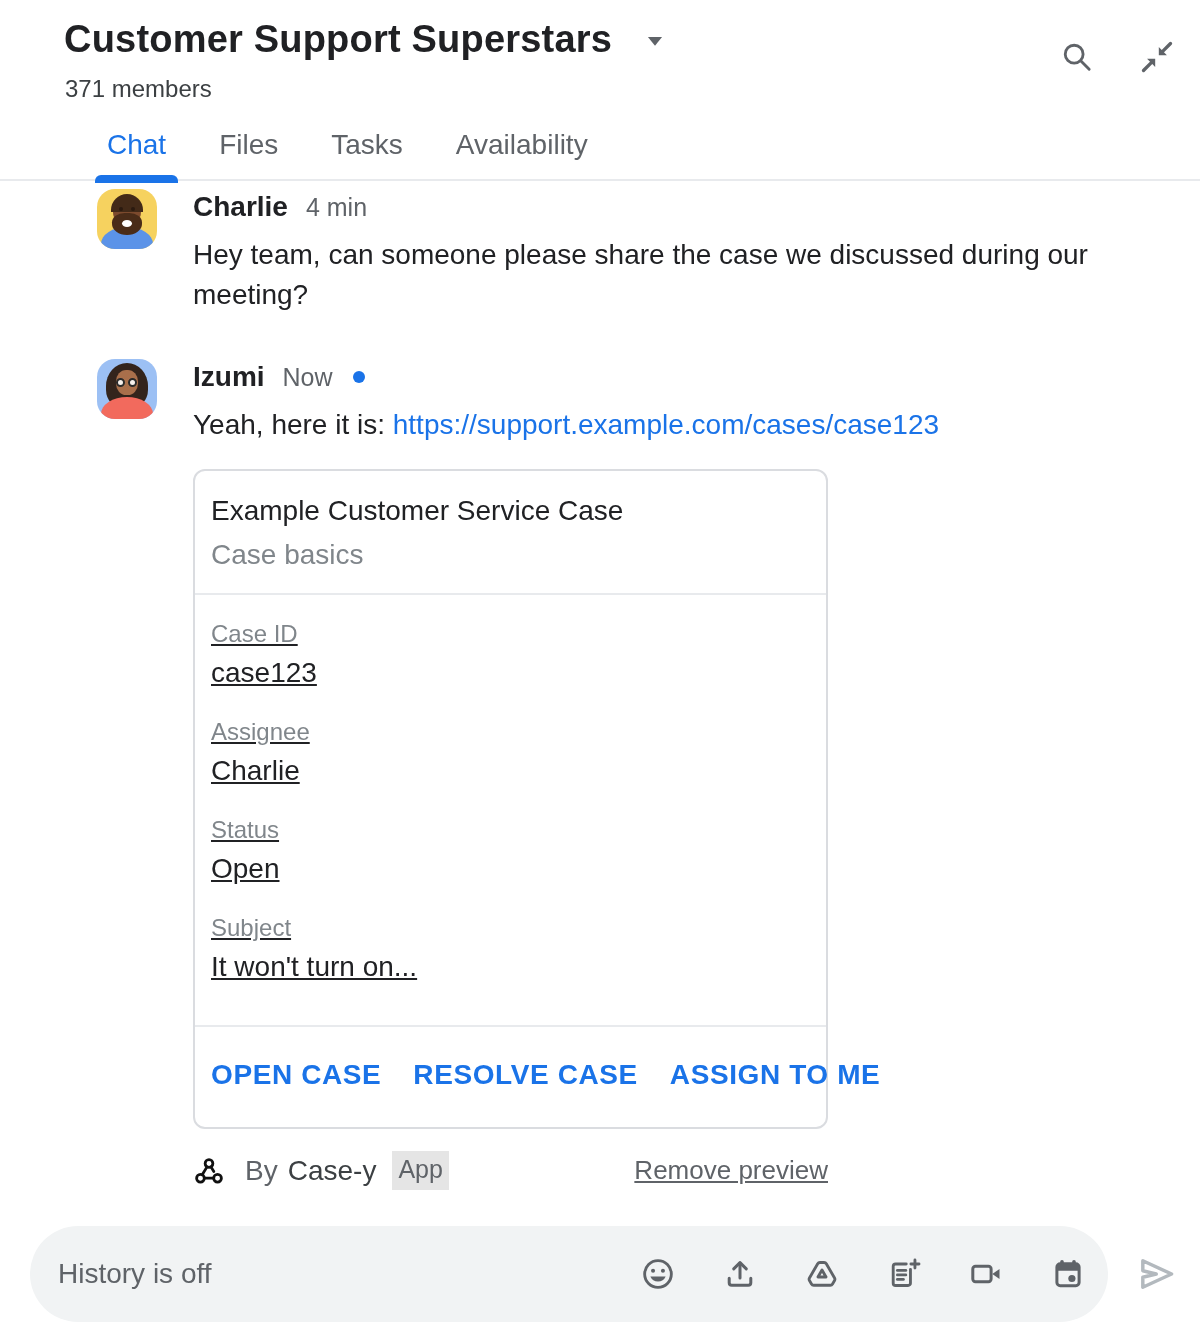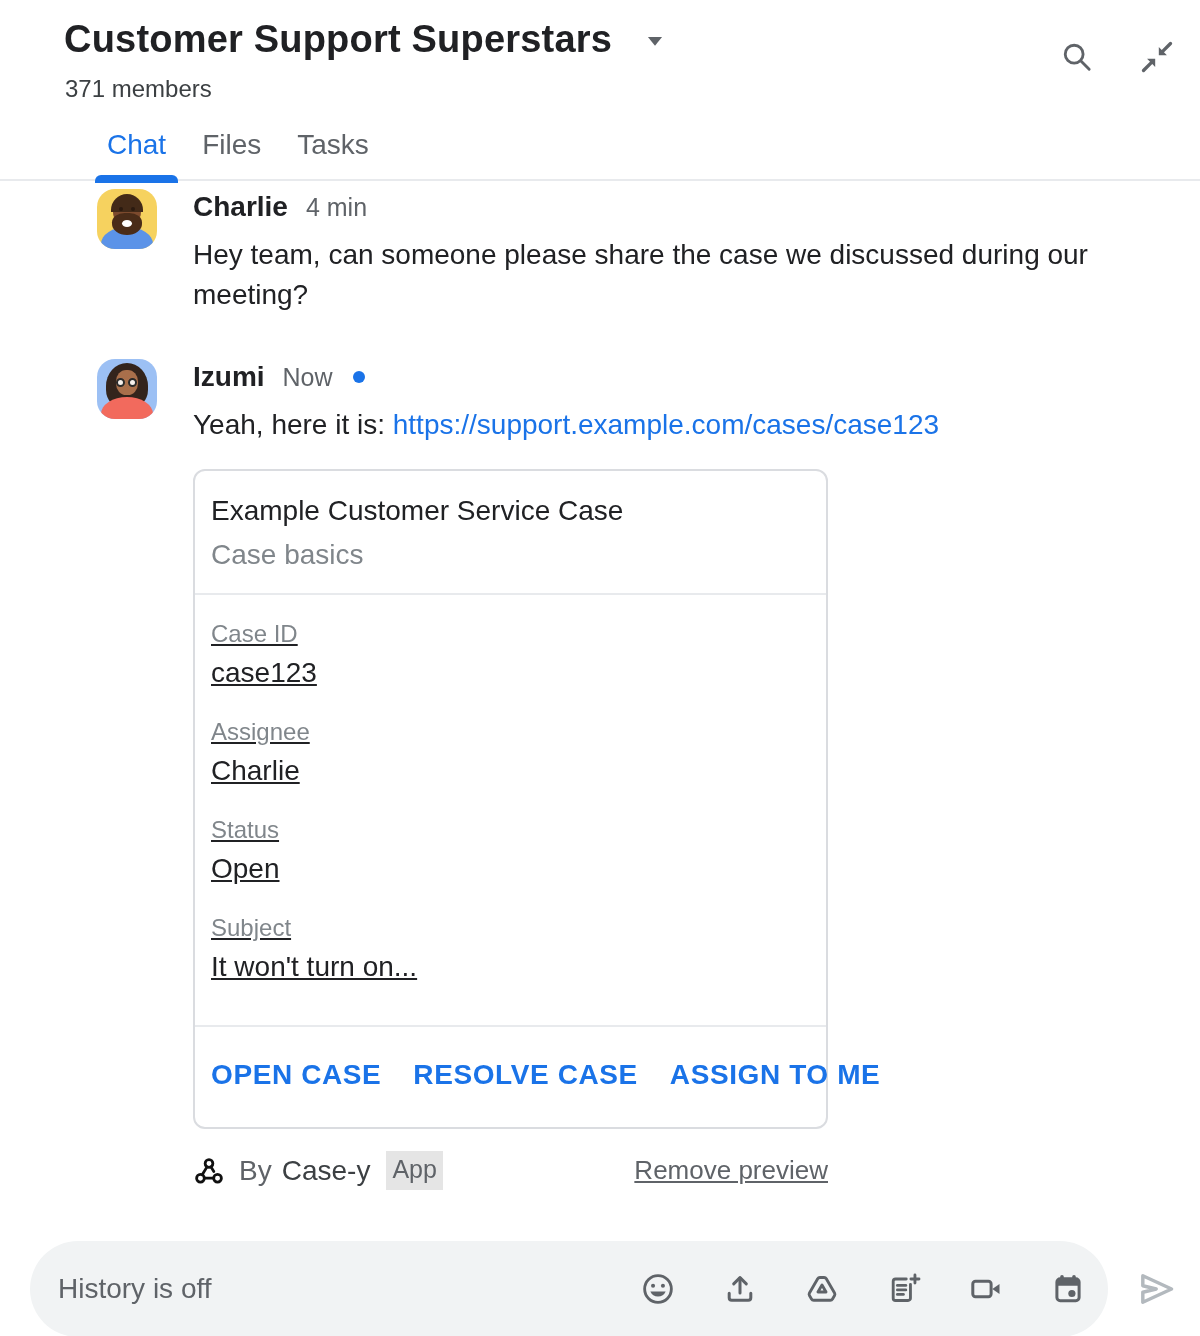--- a/index.html
+++ b/index.html
@@ -14,21 +14,21 @@
 
   
   .header { position:relative; border-bottom:2px solid #e8eaed; background:#fff; flex:0 0 auto; }
   .title-row { display:flex; align-items:center; gap:26px; padding:18px 0 0 64px; }
   .space-title { font-size:38px; font-weight:600; letter-spacing:.2px; color:#202124; }
   .caret-btn { display:flex; align-items:center; cursor:pointer; }
   .members { padding:14px 0 0 65px; font-size:24px; color:#3c4043; }
   .header-actions { position:absolute; top:38px; right:24px; display:flex; gap:42px; align-items:center; }
   .icon-btn { width:38px; height:38px; display:flex; align-items:center; justify-content:center; cursor:pointer; }
 
-  .tabs { display:flex; gap:36px; margin:26px 0 0 107px; }
+  .tabs { display:flex; gap:53px; margin:26px 0 0 107px; }
   .tab { position:relative; font-size:28px; font-weight:500; color:#5f6368; padding-bottom:18px; cursor:pointer; }
   .tab.active { color:#1a73e8; }
   .tab-underline { position:absolute; left:-12px; right:-12px; bottom:-4px; height:8px;
     background:#1a73e8; border-radius:6px 6px 0 0; }
 
   
   .chat { flex:1 1 auto; padding:8px 0 0 97px; }
   .message { display:flex; align-items:flex-start; gap:36px; }
   .message + .message { margin-top:44px; }
   .msg-body { max-width:940px; }
@@ -69,27 +69,27 @@
   .card-fields { padding:24px 16px 14px 16px;text-decoration:underline; }
   .field { margin-bottom:26px; }
   .field-label { font-size:24px; color:#80868b; line-height:30px; }
   .field-value { font-size:28px; color:#202124; line-height:36px; margin-top:6px; }
   .card-actions { padding:32px 16px 36px 16px; display:flex; gap:32px; }
   .card-btn { font-size:28px; font-weight:700; letter-spacing:.6px; color:#1a73e8; cursor:pointer; white-space:nowrap; }
 
   
   .attribution { width:635px; margin-top:22px; display:flex; align-items:center; }
   .webhook-wrap { display:flex; align-items:center; margin-right:14px; }
-  .attr-by { font-size:28px; color:#5f6368; margin-right:10px; }
+  .attr-by { font-size:28px; color:#5f6368; margin-right:10px;margin-left:6px; }
   .attr-app-name { font-size:28px; font-weight:400; color:#3c4043; margin-right:16px; }
   .app-badge { background:#e5e5e5; color:#5f6368; font-size:25px; padding:4px 6px 6px; border-radius:0; }
   .remove-preview { margin-left:auto; font-size:26px; color:#5f6368; text-decoration:underline; cursor:pointer; }
 
   
-  .composer { flex:0 0 auto; display:flex; align-items:center; margin:51px 20px 0 30px; gap:26px; }
+  .composer { flex:0 0 auto; display:flex; align-items:center; margin:36px 20px 0 30px; gap:26px; }
   .composer-pill { flex:1; height:96px; background:#f1f3f4; border-radius:48px;
     display:flex; align-items:center; padding:0 22px 0 28px; }
   .composer-input { flex:1; font-size:28px; color:#5f6368; cursor:text; }
   .composer-icons { display:flex; align-items:center; gap:46px; }
   .composer-icons .icon-btn { width:36px; height:36px; }
   .send-btn { width:46px; height:46px; display:flex; align-items:center; justify-content:center; cursor:pointer; flex:0 0 auto; }
 
   svg { display:block; }
 </style>
 </head>
@@ -136,20 +136,23 @@
     <nav class="tabs">
       <div class="tab active">
         <span>Chat</span>
         <span class="tab-underline"></span>
       </div>
       <div class="tab">
         <span>Files</span>
       </div>
       <div class="tab">
         <span>Tasks</span>
+      </div>
+      <div class="tab">
+        <span>Availability</span>
       </div>
     </nav>
   </header>
 
   <main class="chat">
 
     <div class="message">
       <div class="avatar charlie">
         <div class="av-shirt"></div>
         <div class="av-face"></div>

